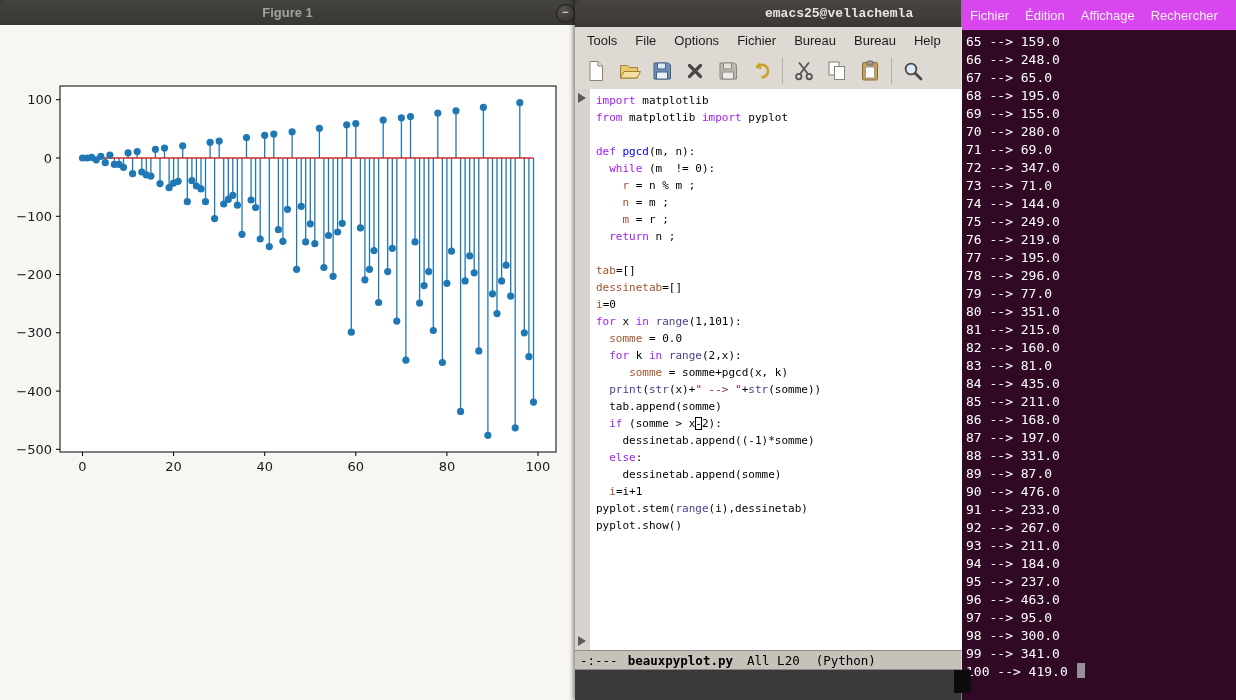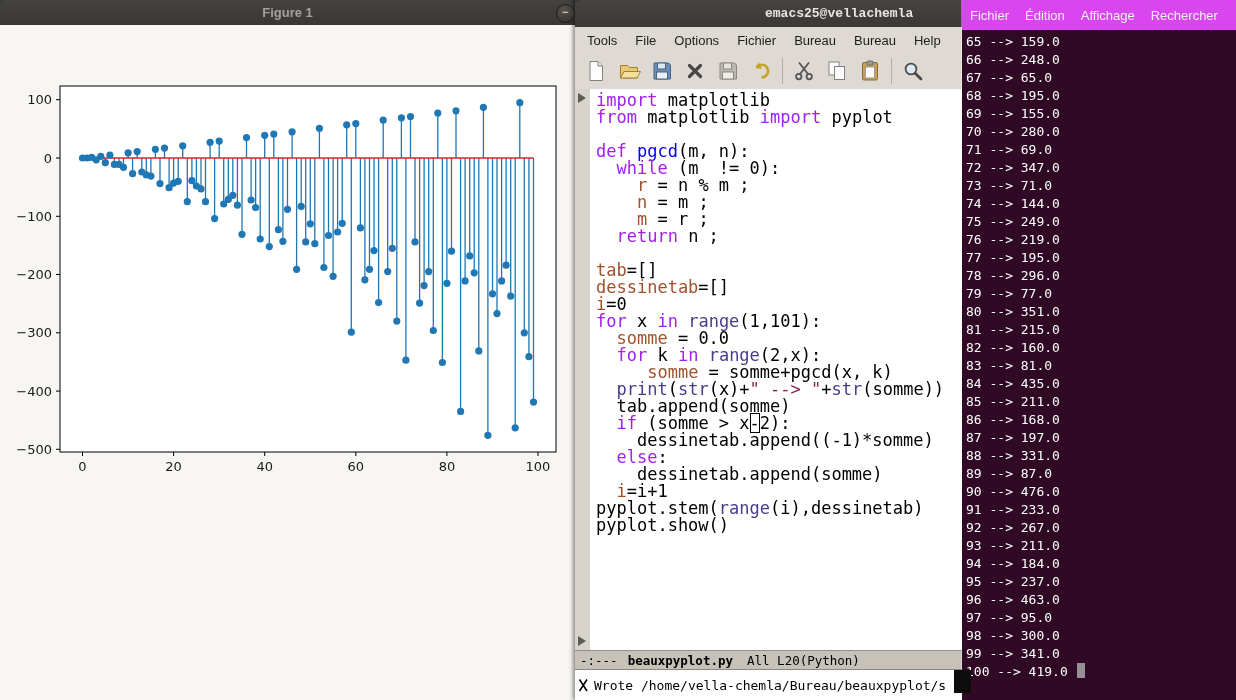--- a/index.html
+++ b/index.html
@@ -43,34 +43,34 @@
   .tool-btn{width:30px;height:30px;display:flex;align-items:center;justify-content:center;margin-right:3px;}
   .tool-btn svg{width:24px;height:24px;}
   .tool-sep{width:1px;height:26px;background:#b3afa8;margin:0 6px 0 3px;}
   .emacs-body{position:absolute;top:89px;left:0;right:0;bottom:48px;background:#ffffff;display:flex;}
   .emacs-fringe{width:15px;background:#d8d4cd;position:relative;flex:none;}
   .fr-tri{position:absolute;left:3px;width:0;height:0;
     border-top:5px solid transparent;border-bottom:5px solid transparent;border-left:8px solid #5e5b56;}
   .fr-tri.top{top:4px;}
   .fr-tri.bottom{bottom:6px;}
   .emacs-text{
-    flex:1;font-family:"DejaVu Sans Mono",monospace;font-size:17px;line-height:17px;
+    flex:1;font-family:"DejaVu Sans Mono",monospace;font-size:11px;line-height:17px;
     white-space:pre;color:#000;padding:3px 0 0 6px;overflow:hidden;
   }
   .cl{min-height:17px;}
   .cur{box-shadow:inset 0 0 0 1px #000;}
   .modeline{
     position:absolute;left:0;right:0;bottom:30px;height:18px;background:#c6c1b9;
     border-top:1px solid #938f88;border-bottom:1px solid #8a8680;
     font-family:"DejaVu Sans Mono",monospace;font-size:12.5px;color:#000;
     display:flex;align-items:center;padding-left:5px;
   }
   .modeline .ml-prefix{margin-right:10px;}
   .modeline .ml-file{font-weight:bold;margin-right:14px;}
-  .modeline .ml-pos{}
+  .modeline .ml-pos{margin-right:16px;}
   .echo-area{
     position:absolute;left:0;right:0;bottom:0;height:30px;background:#ffffff;
     font-family:"DejaVu Sans Mono",monospace;font-size:13px;color:#000;
     display:flex;align-items:center;overflow:hidden;white-space:nowrap;
   }
   .xcur{flex:none;margin:0 5px 0 3px;}
   
   .terminal-window{position:absolute;left:962px;top:0;width:274px;height:700px;background:#300a24;
     box-shadow:-1px 0 0 rgba(255,255,255,.35);}
   .terminal-menubar{
@@ -415,26 +415,20 @@
       <div class="fr-tri bottom"></div>
     </div>
     <div class="emacs-text"><div class="cl"><span style="color: rgb(160, 32, 240);">import</span><span style="color: rgb(0, 0, 0);"> matplotlib</span></div><div class="cl"><span style="color: rgb(160, 32, 240);">from</span><span style="color: rgb(0, 0, 0);"> matplotlib </span><span style="color: rgb(160, 32, 240);">import</span><span style="color: rgb(0, 0, 0);"> pyplot</span></div><div class="cl"></div><div class="cl"><span style="color: rgb(160, 32, 240);">def</span><span style="color: rgb(0, 0, 0);"> </span><span style="color: rgb(0, 0, 255);">pgcd</span><span style="color: rgb(0, 0, 0);">(m, n):</span></div><div class="cl"><span style="color: rgb(0, 0, 0);">  </span><span style="color: rgb(160, 32, 240);">while</span><span style="color: rgb(0, 0, 0);"> (m  != 0):</span></div><div class="cl"><span style="color: rgb(0, 0, 0);">    </span><span style="color: rgb(160, 82, 45);">r</span><span style="color: rgb(0, 0, 0);"> = n % m ;</span></div><div class="cl"><span style="color: rgb(0, 0, 0);">    </span><span style="color: rgb(160, 82, 45);">n</span><span style="color: rgb(0, 0, 0);"> = m ;</span></div><div class="cl"><span style="color: rgb(0, 0, 0);">    </span><span style="color: rgb(160, 82, 45);">m</span><span style="color: rgb(0, 0, 0);"> = r ;</span></div><div class="cl"><span style="color: rgb(0, 0, 0);">  </span><span style="color: rgb(160, 32, 240);">return</span><span style="color: rgb(0, 0, 0);"> n ;</span></div><div class="cl"></div><div class="cl"><span style="color: rgb(160, 82, 45);">tab</span><span style="color: rgb(0, 0, 0);">=[]</span></div><div class="cl"><span style="color: rgb(160, 82, 45);">dessinetab</span><span style="color: rgb(0, 0, 0);">=[]</span></div><div class="cl"><span style="color: rgb(160, 82, 45);">i</span><span style="color: rgb(0, 0, 0);">=0</span></div><div class="cl"><span style="color: rgb(160, 32, 240);">for</span><span style="color: rgb(0, 0, 0);"> x </span><span style="color: rgb(160, 32, 240);">in</span><span style="color: rgb(0, 0, 0);"> </span><span style="color: rgb(72, 61, 139);">range</span><span style="color: rgb(0, 0, 0);">(1,101):</span></div><div class="cl"><span style="color: rgb(0, 0, 0);">  </span><span style="color: rgb(160, 82, 45);">somme</span><span style="color: rgb(0, 0, 0);"> = 0.0</span></div><div class="cl"><span style="color: rgb(0, 0, 0);">  </span><span style="color: rgb(160, 32, 240);">for</span><span style="color: rgb(0, 0, 0);"> k </span><span style="color: rgb(160, 32, 240);">in</span><span style="color: rgb(0, 0, 0);"> </span><span style="color: rgb(72, 61, 139);">range</span><span style="color: rgb(0, 0, 0);">(2,x):</span></div><div class="cl"><span style="color: rgb(0, 0, 0);">     </span><span style="color: rgb(160, 82, 45);">somme</span><span style="color: rgb(0, 0, 0);"> = somme+pgcd(x, k)</span></div><div class="cl"><span style="color: rgb(0, 0, 0);">  </span><span style="color: rgb(72, 61, 139);">print</span><span style="color: rgb(0, 0, 0);">(</span><span style="color: rgb(72, 61, 139);">str</span><span style="color: rgb(0, 0, 0);">(x)+</span><span style="color: rgb(139, 34, 82);">" --&gt; "</span><span style="color: rgb(0, 0, 0);">+</span><span style="color: rgb(72, 61, 139);">str</span><span style="color: rgb(0, 0, 0);">(somme))</span></div><div class="cl"><span style="color: rgb(0, 0, 0);">  tab.append(somme)</span></div><div class="cl"><span style="color: rgb(0, 0, 0);">  </span><span style="color: rgb(160, 32, 240);">if</span><span style="color: rgb(0, 0, 0);"> (somme &gt; x</span><span class="cur" style="color: rgb(0, 0, 0);">-</span><span style="color: rgb(0, 0, 0);">2):</span></div><div class="cl"><span style="color: rgb(0, 0, 0);">    dessinetab.append((-1)*somme)</span></div><div class="cl"><span style="color: rgb(0, 0, 0);">  </span><span style="color: rgb(160, 32, 240);">else</span><span style="color: rgb(0, 0, 0);">:</span></div><div class="cl"><span style="color: rgb(0, 0, 0);">    dessinetab.append(somme)</span></div><div class="cl"><span style="color: rgb(0, 0, 0);">  </span><span style="color: rgb(160, 82, 45);">i</span><span style="color: rgb(0, 0, 0);">=i+1</span></div><div class="cl"><span style="color: rgb(0, 0, 0);">pyplot.stem(</span><span style="color: rgb(72, 61, 139);">range</span><span style="color: rgb(0, 0, 0);">(i),dessinetab)</span></div><div class="cl"><span style="color: rgb(0, 0, 0);">pyplot.show()</span></div></div>
   </div>
   <div class="modeline">
     <span class="ml-prefix">-:---</span>
     <span class="ml-file">beauxpyplot.py</span>
     <span class="ml-pos">All L20</span>
     <span class="ml-mode">(Python)</span>
   </div>
-  <div class="echo-area">
-    <svg class="xcur" width="11" height="15">
-      <path d="M1.5 1.5 L9 13 M9 1.5 L1.5 13" stroke="#000" stroke-width="1.6"></path>
-    </svg>
-    <span>Wrote /home/vella-chemla/Bureau/beauxpyplot/s</span>
-  </div>
 </div>
 
 <div class="terminal-window" style="background: rgb(48, 10, 36);">
   <div class="terminal-menubar">
       <span class="mi">Fichier</span>
       <span class="mi">Édition</span>
       <span class="mi">Affichage</span>
       <span class="mi">Rechercher</span>
     </div>
   <div class="terminal-body" style="background: rgb(48, 10, 36); color: rgb(255, 255, 255);"><div>65 --&gt; 159.0</div><div>66 --&gt; 248.0</div><div>67 --&gt; 65.0</div><div>68 --&gt; 195.0</div><div>69 --&gt; 155.0</div><div>70 --&gt; 280.0</div><div>71 --&gt; 69.0</div><div>72 --&gt; 347.0</div><div>73 --&gt; 71.0</div><div>74 --&gt; 144.0</div><div>75 --&gt; 249.0</div><div>76 --&gt; 219.0</div><div>77 --&gt; 195.0</div><div>78 --&gt; 296.0</div><div>79 --&gt; 77.0</div><div>80 --&gt; 351.0</div><div>81 --&gt; 215.0</div><div>82 --&gt; 160.0</div><div>83 --&gt; 81.0</div><div>84 --&gt; 435.0</div><div>85 --&gt; 211.0</div><div>86 --&gt; 168.0</div><div>87 --&gt; 197.0</div><div>88 --&gt; 331.0</div><div>89 --&gt; 87.0</div><div>90 --&gt; 476.0</div><div>91 --&gt; 233.0</div><div>92 --&gt; 267.0</div><div>93 --&gt; 211.0</div><div>94 --&gt; 184.0</div><div>95 --&gt; 237.0</div><div>96 --&gt; 463.0</div><div>97 --&gt; 95.0</div><div>98 --&gt; 300.0</div><div>99 --&gt; 341.0</div><div>100 --&gt; 419.0<span class="term-cursor"></span></div></div>

